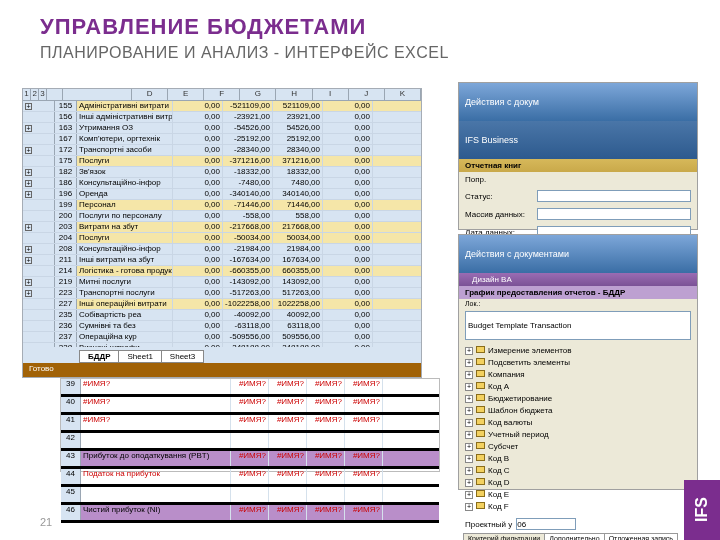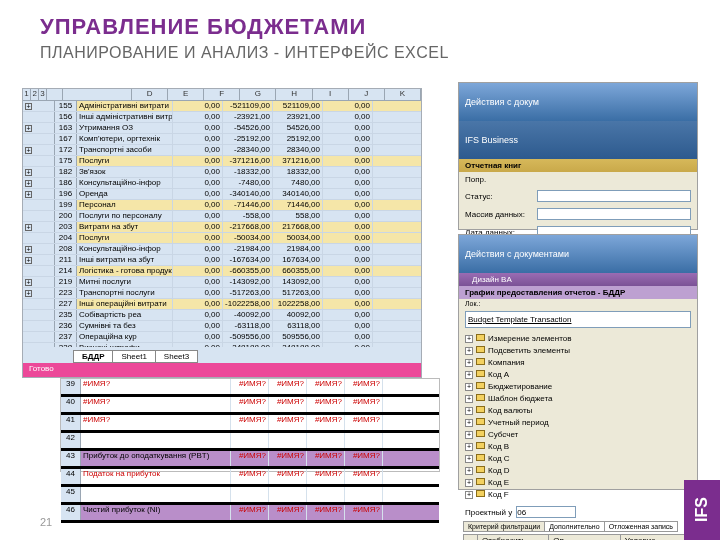--- a/index.html
+++ b/index.html
@@ -11,44 +11,44 @@
   .colhdr div { border-right:1px solid #9aa6b3; text-align:center; color:#333; }
   .rows { position:absolute; left:0; top:12px; bottom:30px; right:0; overflow:hidden; }
   .erow { display:flex; height:11px; border-bottom:1px solid #c9d6e5; }
   .erow.hl { background:#f5e6a8; }
   .ecell { border-right:1px solid #c9d6e5; padding:0 2px; white-space:nowrap; overflow:hidden; }
   .grp { width:32px; display:flex; align-items:center; background:#d7e4f2; border-right:1px solid #9aa6b3; }
   .pm { width:7px; height:7px; border:1px solid #666; display:inline-block; text-align:center; line-height:5px; font-size:7px; margin-left:2px; }
   .rn { width:22px; text-align:center; background:#d7e4f2; border-right:1px solid #9aa6b3; }
   .txt { width:96px; text-align:left; color:#000; }
   .num { width:50px; text-align:right; }
-  .tabs { position:absolute; bottom:14px; left:50px; font-size:8px; display:flex; }
+  .tabs { position:absolute; bottom:14px; left:56px; font-size:8px; display:flex; }
   .tab { background:#fff; border:1px solid #888; padding:1px 8px; margin-right:-1px; }
   .tab.act { font-weight:bold; }
-  .status { position:absolute; bottom:0; left:0; right:0; height:14px; background:#ec4899; color:#fff; font-size:8px; padding:1px 6px; }
+  .status { position:absolute; bottom:0; left:0; right:0; height:14px; background:#a16207; color:#fff; font-size:8px; padding:1px 6px; }
 
   .excel2 { position:absolute; left:60px; top:378px; width:380px; height:94px; background:#fff; border:1px solid #bbb; font-size:8px; }
   .erow2 { display:flex; height:18px; border-bottom:3px solid #000000; }
   .erow2.tot { background:#b98ec9; }
   .rn2 { width:20px; text-align:center; background:#d7e4f2; border-right:1px solid #9aa6b3; }
   .inv { width:100px; color:#c00; text-align:right; border-right:1px solid #d5e1ec; padding-right:2px; }
   .inv.n { width:38px; }
 
   .panel-top { position:absolute; right:22px; top:82px; width:240px; height:148px; background:#ece9d8; border:1px solid #a0a0a0; font-size:8px; }
   .pt-title { background:linear-gradient(#7da7d9,#3a6ea5); color:#fff; padding:14px 6px; font-size:9px; }
   .pt-sub   { background:linear-gradient(#d6b85a,#c9a94a); color:#000; padding:2px 6px; font-weight:bold; }
   .pt-field { display:flex; padding:3px 6px; align-items:center; }
   .pt-field span { width:72px; }
   .pt-field input { flex:1; height:12px; border:1px solid #7f9db9; font-size:8px; padding:0 2px; }
 
   .panel-btm { position:absolute; right:22px; top:234px; width:240px; height:256px; background:#ece9d8; border:1px solid #a0a0a0; font-size:8px; }
   .pb-title { background:linear-gradient(#9a6cb3,#7b5296); color:#fff; padding:2px 13px; }
   .pb-head  { background:#bda0d1; padding:2px 6px; font-weight:bold; }
   .pb-sel   { padding:3px 6px; }
-  .pb-sel input { width:100%; height:17px; border:1px solid #7f9db9; font-size:8px; padding:0 2px;text-decoration:underline; }
+  .pb-sel input { width:100%; height:29px; border:1px solid #7f9db9; font-size:8px; padding:0 2px; }
   .tree { padding:2px 6px; }
   .tree div { line-height:12px; }
   .tree .pm2 { display:inline-block; width:8px; height:8px; border:1px solid #888; text-align:center; line-height:6px; font-size:7px; margin-right:3px; background:#fff; }
   .tree .fld { display:inline-block; width:9px; height:7px; background:#f3d160; border:1px solid #8a6d1a; margin-right:3px; }
   .pb-proj { padding:3px 6px; display:flex; align-items:center; }
   .pb-proj span { margin-right:4px; }
   .pb-proj input { width:60px; height:12px; border:1px solid #7f9db9; font-size:8px; }
   .pb-tabs { display:flex; padding:0 4px; }
   .pb-tabs div { background:#fff; border:1px solid #999; padding:1px 4px; font-size:7px; margin-right:-1px; }
   .pb-grid { margin:2px 4px; border:1px solid #999; height:36px; background:#fff; }

